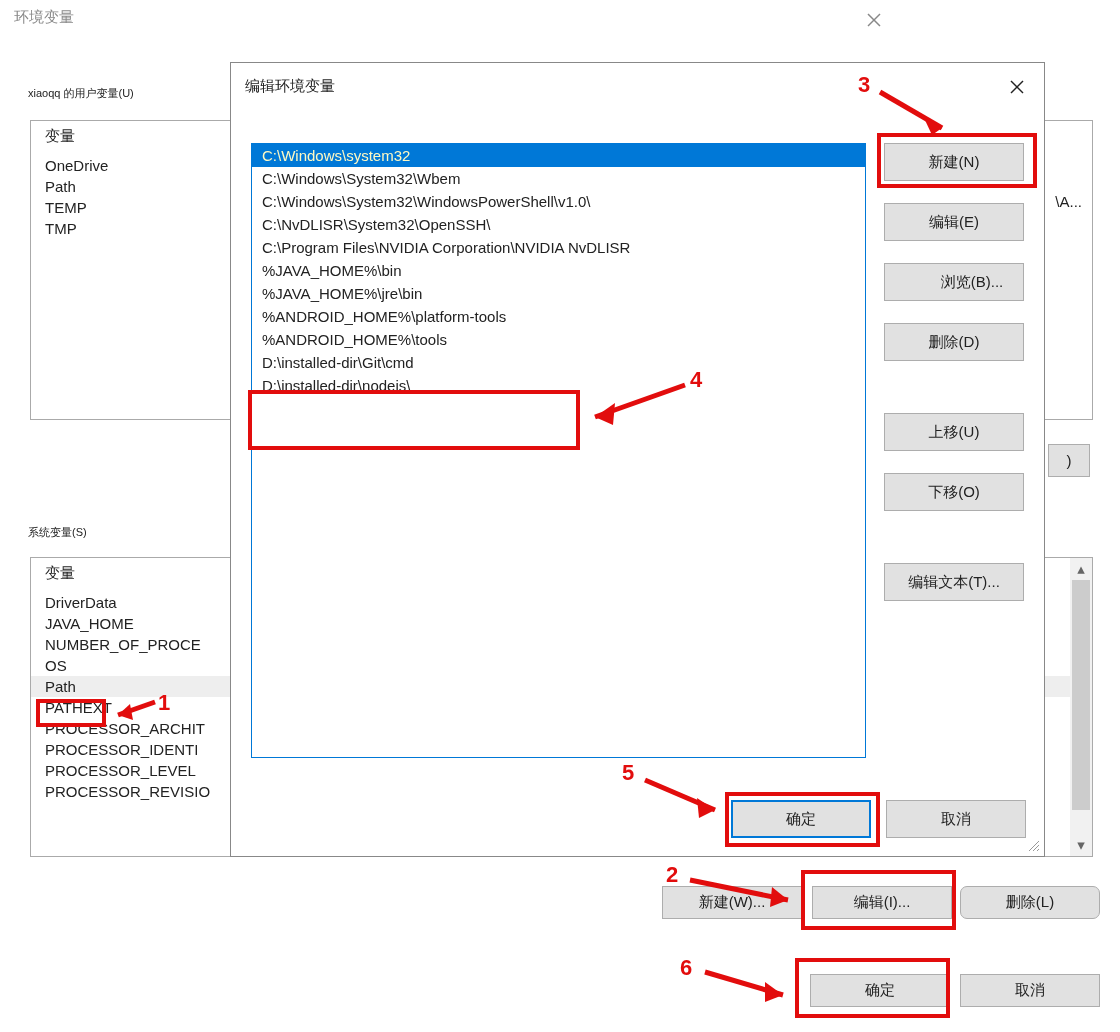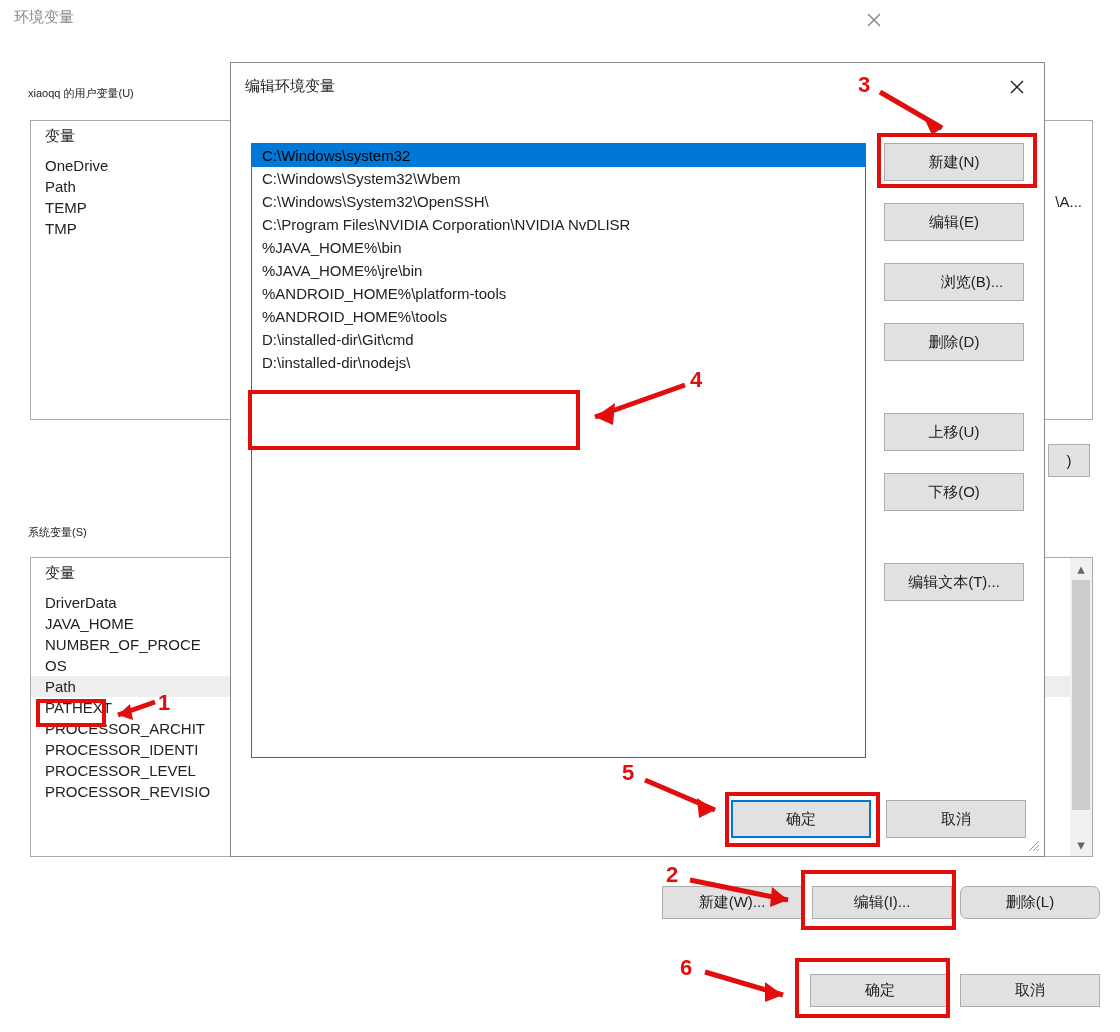--- a/index.html
+++ b/index.html
@@ -29,21 +29,21 @@
 
   .btn { position:absolute; border:1px solid #adadad; background:#e1e1e1; font-size:15px; display:flex; align-items:center; justify-content:center; }
   .btn.small { width:140px; height:33px; }
 
   
   .edit-dialog { position:absolute; left:230px; top:62px; width:815px; height:795px; background:#fff; border:1px solid #888; }
   .ed-title { position:absolute; left:14px; top:14px; font-size:15px; }
   .ed-close { position:absolute; right:10px; top:10px; width:34px; height:28px; display:flex; align-items:center; justify-content:center; }
   .ed-listbox { position:absolute; left:20px; top:80px; width:615px; height:615px; border:1px solid #0078d7; background:#fff; }
   .ed-listbox div { padding:3px 10px; font-size:15px; }
-  .ed-listbox .sel { background:#0078d7; color:#000000; }
+  .ed-listbox .sel { background:#0078d7; color:#fef9c3; }
   .ed-btn { position:absolute; right:20px; width:140px; height:38px; border:1px solid #adadad; background:#e1e1e1; display:flex; align-items:center; justify-content:center; font-size:15px; }
   .ed-ok { position:absolute; left:500px; bottom:18px; width:140px; height:38px; border:2px solid #0078d7; background:#e1e1e1; display:flex; align-items:center; justify-content:center; font-size:15px; }
   .ed-cancel { position:absolute; left:655px; bottom:18px; width:140px; height:38px; border:1px solid #adadad; background:#e1e1e1; display:flex; align-items:center; justify-content:center; font-size:15px; }
   .resize-grip { position:absolute; right:4px; bottom:4px; width:14px; height:14px; }
   .resize-grip svg { width:14px; height:14px; }
 
   
   .anno-box { position:absolute; border:4px solid #e20d0d; pointer-events:none; }
   .anno-num { position:absolute; color:#e20d0d; font-weight:bold; font-size:22px; font-family:Arial,sans-serif; pointer-events:none; }
   .arrow-svg { position:absolute; pointer-events:none; }
@@ -111,21 +111,22 @@
     <div class="ed-close">
       <svg class="close-svg" style="stroke:#222;" viewBox="0 0 14 14">
           <line x1="1" y1="1" x2="13" y2="13"></line>
           <line x1="13" y1="1" x2="1" y2="13"></line>
         </svg>
     </div>
 
     <div class="ed-listbox">
       <div class="sel">C:\Windows\system32</div>
       <div>C:\Windows\System32\Wbem</div>
-      <div>C:\Windows\System32\OpenSSH\</div>
+      <div>C:\Windows\System32\WindowsPowerShell\v1.0\</div>
+      <div>C:\NvDLISR\System32\OpenSSH\</div>
       <div>C:\Program Files\NVIDIA Corporation\NVIDIA NvDLISR</div>
       <div>%JAVA_HOME%\bin</div>
       <div>%JAVA_HOME%\jre\bin</div>
       <div>%ANDROID_HOME%\platform-tools</div>
       <div>%ANDROID_HOME%\tools</div>
       <div>D:\installed-dir\Git\cmd</div>
       <div>D:\installed-dir\nodejs\</div>
     </div>
 
     <div class="ed-btn" style="top:80px;">新建(N)</div>

